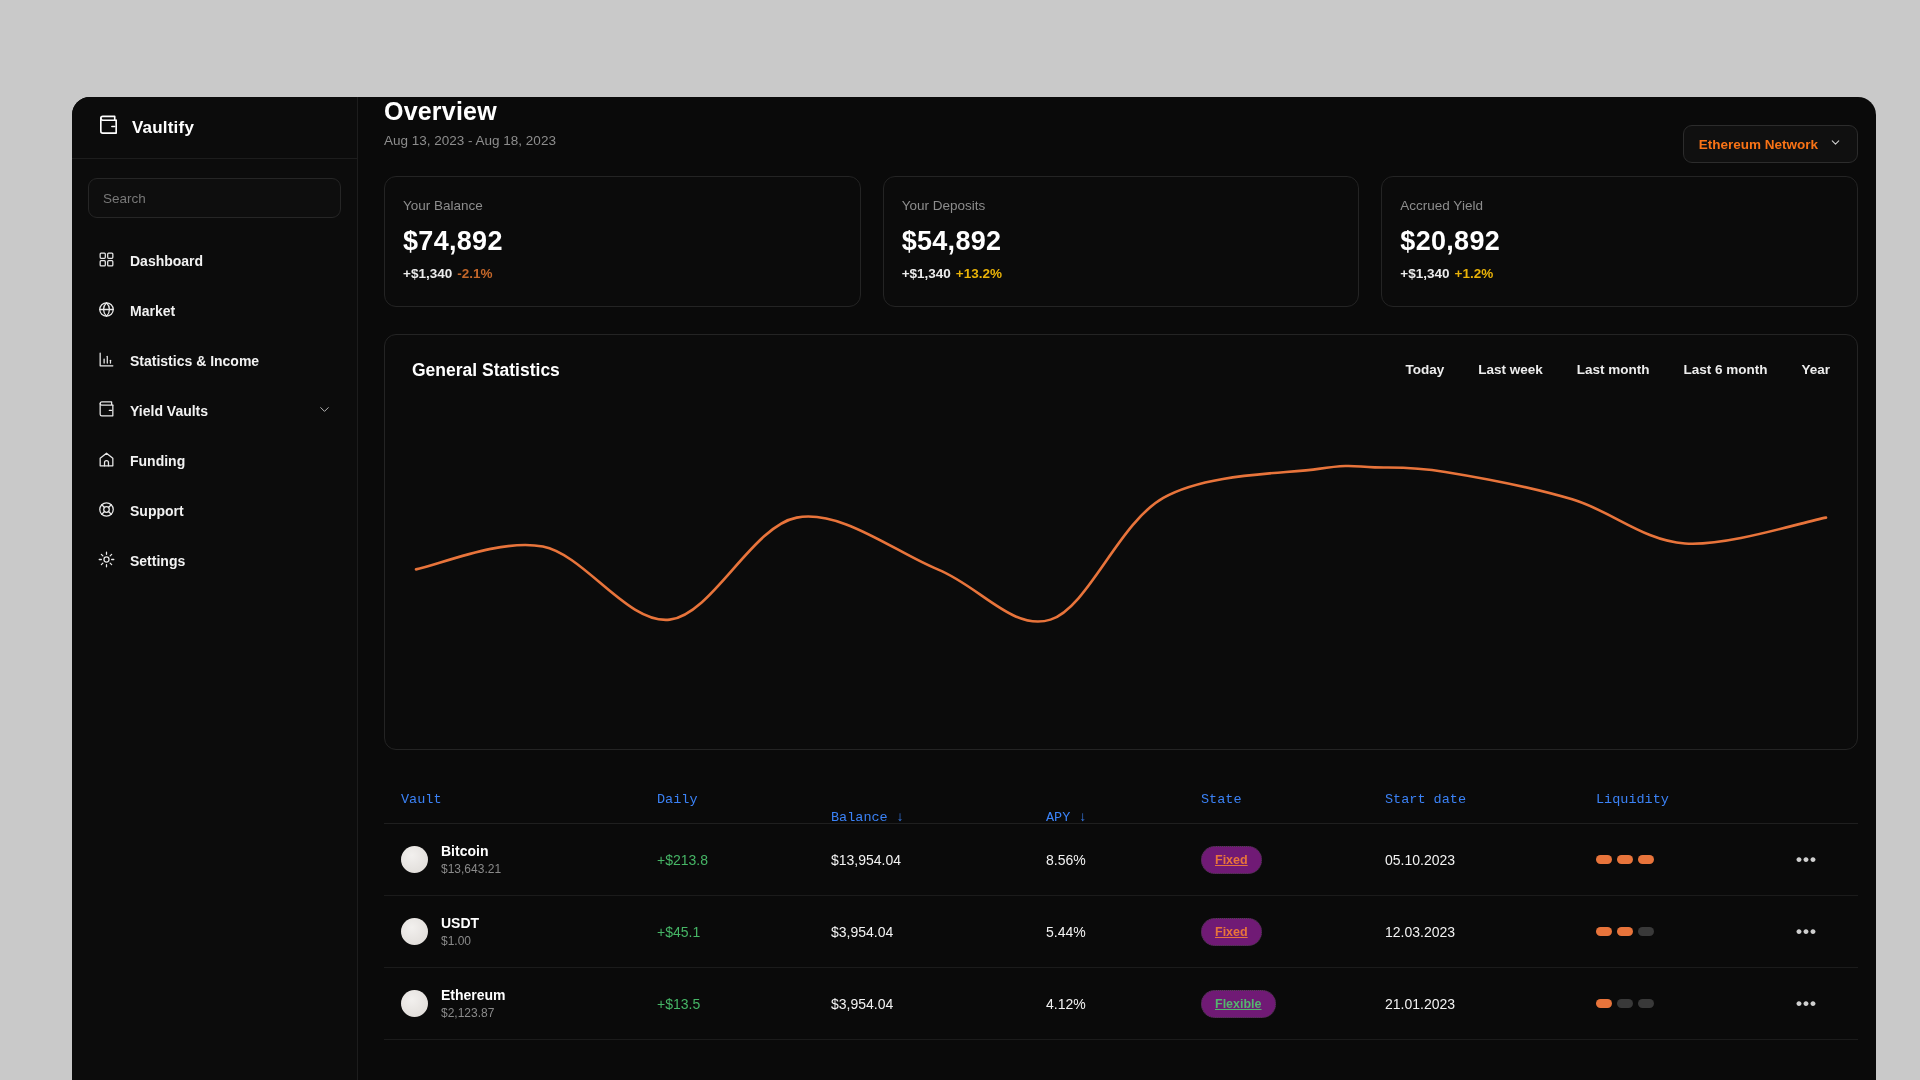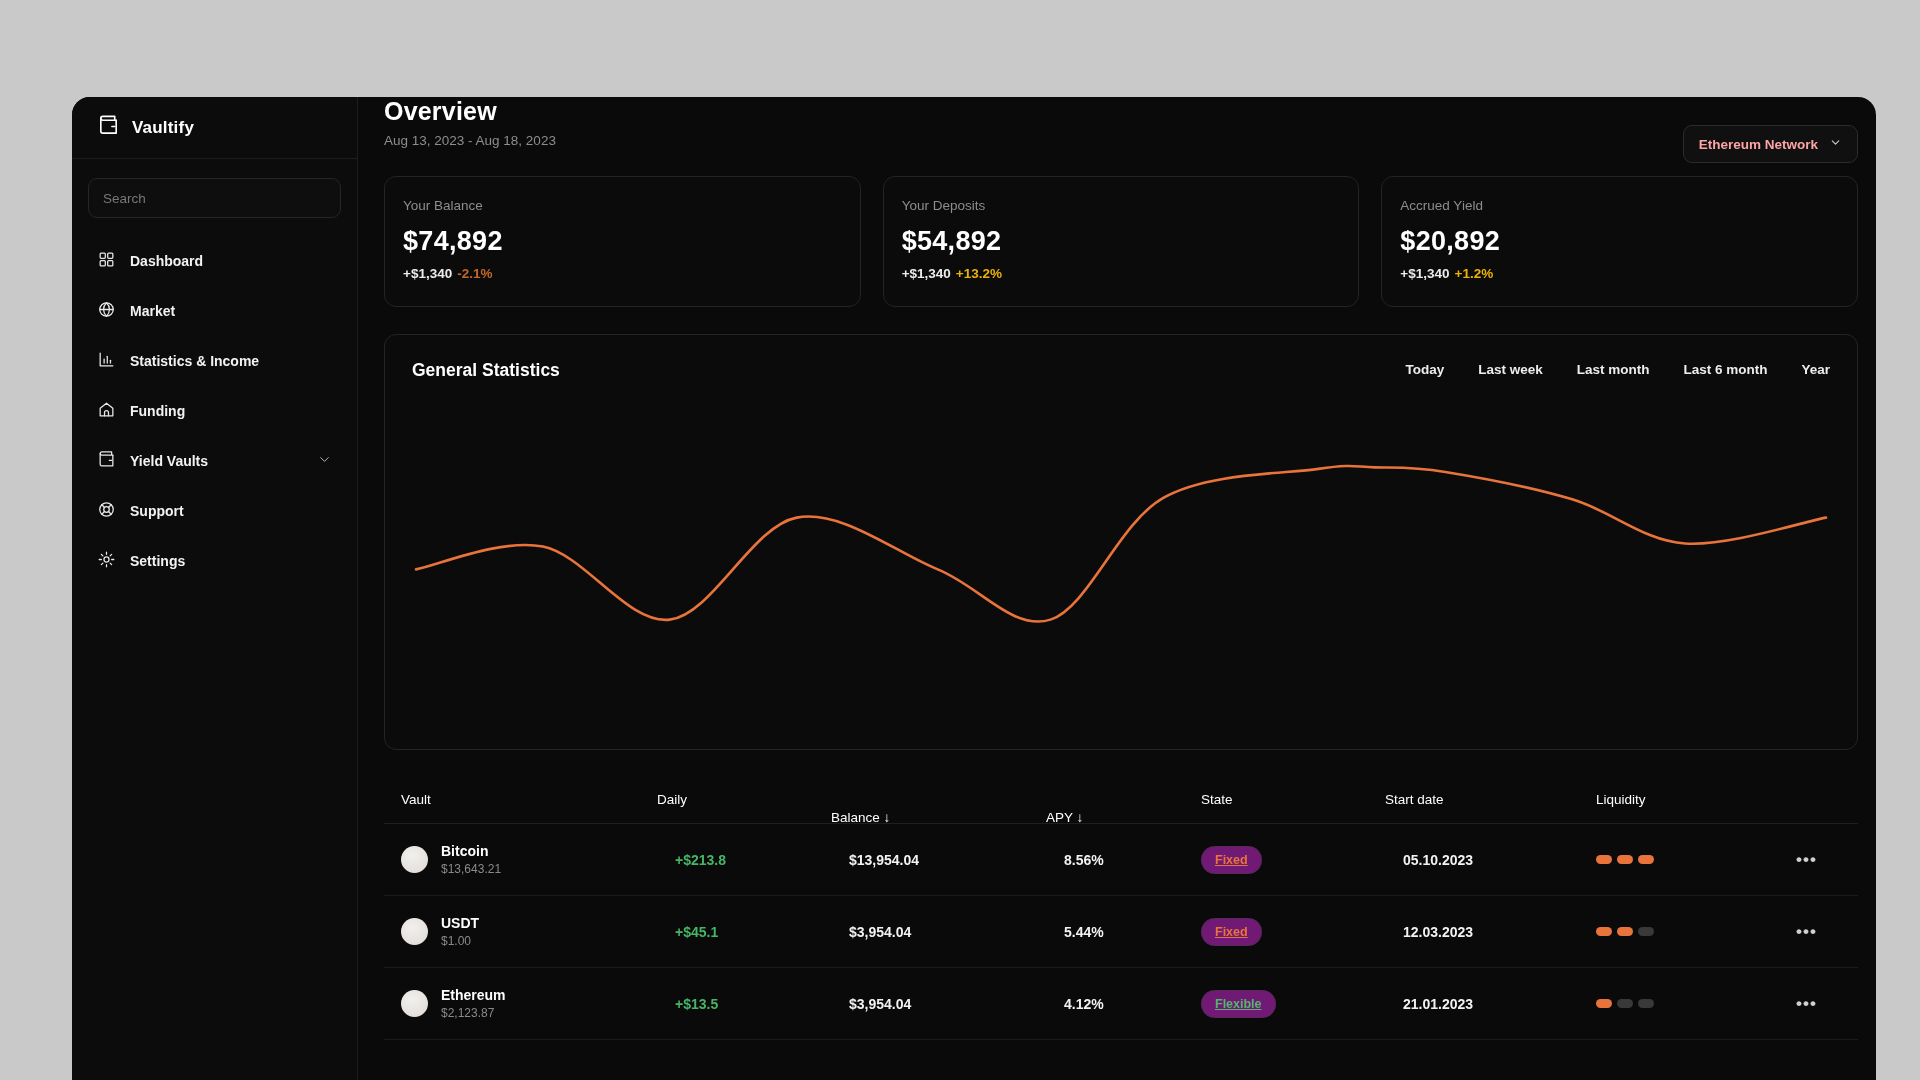--- a/index.html
+++ b/index.html
@@ -27,21 +27,21 @@
                   stroke-linecap:round; stroke-linejoin:round; flex:none; }
   .nav-chevron { margin-left:auto; }
   .nav-chevron svg { width:15px; height:15px; stroke:#b5b5b5; }
 
   
   .main { flex:1; position:relative; padding:0 18px 0 26px; }
   .page-title { font-size:25px; font-weight:700; color:#fff; letter-spacing:.2px; }
   .date-range { margin-top:7px; font-size:13.5px; color:#8d8d8d; height:16px; }
   .network-btn { position:absolute; right:18px; top:28px; height:38px; display:flex; align-items:center;
                  gap:11px; padding:0 15px; border:1px solid #2c2c2c; border-radius:9px; background:#101010;
-                 color:#fca5a5; font-size:13.5px; font-weight:600; cursor:pointer; }
+                 color:#f97316; font-size:13.5px; font-weight:600; cursor:pointer; }
   .network-btn svg { width:13px; height:13px; stroke:#cfcfcf; fill:none; stroke-width:2;
                      stroke-linecap:round; stroke-linejoin:round; }
 
   .cards { display:flex; gap:22px; margin-top:27px; }
   .card { flex:1; border:1px solid #242424; border-radius:12px; padding:21px 18px; background:#0b0b0b; height:131px; }
   .card-label { font-size:13.5px; color:#8d8d8d; }
   .card-value { margin-top:13px; font-size:27px; font-weight:700; color:#fff; letter-spacing:.3px; }
   .card-sub { margin-top:9px; font-size:13.5px; font-weight:600; color:#ececec; }
   .card-sub .pct { margin-left:5px; }
   .pct-up { color:#eab308; }
@@ -53,30 +53,30 @@
   .panel-title { font-size:17.5px; font-weight:700; color:#fff; }
   .filters { display:flex; gap:34px; padding-top:2px; }
   .filter { font-size:13.5px; font-weight:600; color:#ededed; cursor:pointer; }
   .chart-svg { position:absolute; left:0; top:0; width:100%; height:100%; }
   .chart-svg path { vector-effect:non-scaling-stroke; }
 
   
   .table { margin-top:24px; }
   .trow { display:grid; grid-template-columns:256px 174px 215px 155px 184px 211px 200px 1fr;
           align-items:center; padding-left:17px; }
-  .thead { height:50px; border-bottom:1px solid #1f1f1f; color:#ffffff; font-size:13.5px; }
+  .thead { height:50px; border-bottom:1px solid #1f1f1f; color:#3b82f6; font-size:13.5px;font-family:Liberation Mono, monospace; }
   .th { cursor:default; }
   .th.sortable { cursor:pointer;margin-top:36px; }
   .vrow { height:72px; border-bottom:1px solid #1b1b1b; cursor:pointer; }
   .vault-cell { display:flex; align-items:center; gap:13px; }
   .avatar { width:27px; height:27px; border-radius:50%;
             background:radial-gradient(circle at 40% 35%, #f2f0ee, #ddd9d5); flex:none; }
   .vault-name { font-size:14px; font-weight:600; color:#fff; }
   .vault-price { font-size:12px; color:#8a8a8a; margin-top:3px; }
-  .cell { font-size:14px; font-weight:700; color:#f2f2f2;margin-left:18px; }
+  .cell { font-size:14px; font-weight:400; color:#f2f2f2; }
   .daily { color:#46b566; }
   .badge { display:inline-block; padding:6px 13px; border-radius:999px; background:#701a75;
            border:1px dotted #3a3a3a; font-size:12.5px; font-weight:600;text-decoration:underline; }
   .state-fixed { color:#e8743b; }
   .state-flexible { color:#55b56e; }
   .liquidity { display:flex; gap:5px; }
   .pill { width:16px; height:9px; border-radius:5px; }
   .row-menu { color:#cfcfcf; font-size:17px; font-weight:700; letter-spacing:1px; cursor:pointer;
               width:30px; text-align:left; }
 </style>
@@ -122,35 +122,35 @@
           <span><svg viewBox="0 0 24 24">
               <path d="M4 4v16h16"></path>
               <path d="M9 16.5v-5"></path>
               <path d="M13 16.5V8"></path>
               <path d="M17 16.5v-3.5"></path>
             </svg></span>
           <span>Statistics &amp; Income</span>
         </div>
         <div class="nav-item">
           <span><svg viewBox="0 0 24 24">
-              <path d="M4 20v-9.5L12 4l8 6.5V20H4z"></path>
-              <path d="M9.5 20v-4a2.5 2.5 0 0 1 5 0v4"></path>
-            </svg></span>
-          <span>Funding</span>
-        </div>
-        <div class="nav-item">
-          <span><svg viewBox="0 0 24 24">
               <path d="M20 6.5H6a2 2 0 0 1-2-2 2 2 0 0 1 2-2h12.5v4"></path>
               <path d="M4 4.5V18a2 2 0 0 0 2 2h14V6.5"></path>
               <path d="M15.5 13h3"></path>
             </svg></span>
           <span>Yield Vaults</span>
           <span class="nav-chevron"><svg viewBox="0 0 24 24">
               <path d="M6 9l6 6 6-6"></path>
             </svg></span>
+        </div>
+        <div class="nav-item">
+          <span><svg viewBox="0 0 24 24">
+              <path d="M4 20v-9.5L12 4l8 6.5V20H4z"></path>
+              <path d="M9.5 20v-4a2.5 2.5 0 0 1 5 0v4"></path>
+            </svg></span>
+          <span>Funding</span>
         </div>
         <div class="nav-item">
           <span><svg viewBox="0 0 24 24">
               <circle cx="12" cy="12" r="8.5"></circle>
               <circle cx="12" cy="12" r="3.5"></circle>
               <path d="M6 6l3.5 3.5M18 6l-3.5 3.5M18 18l-3.5-3.5M6 18l3.5-3.5"></path>
             </svg></span>
           <span>Support</span>
         </div>
         <div class="nav-item">

